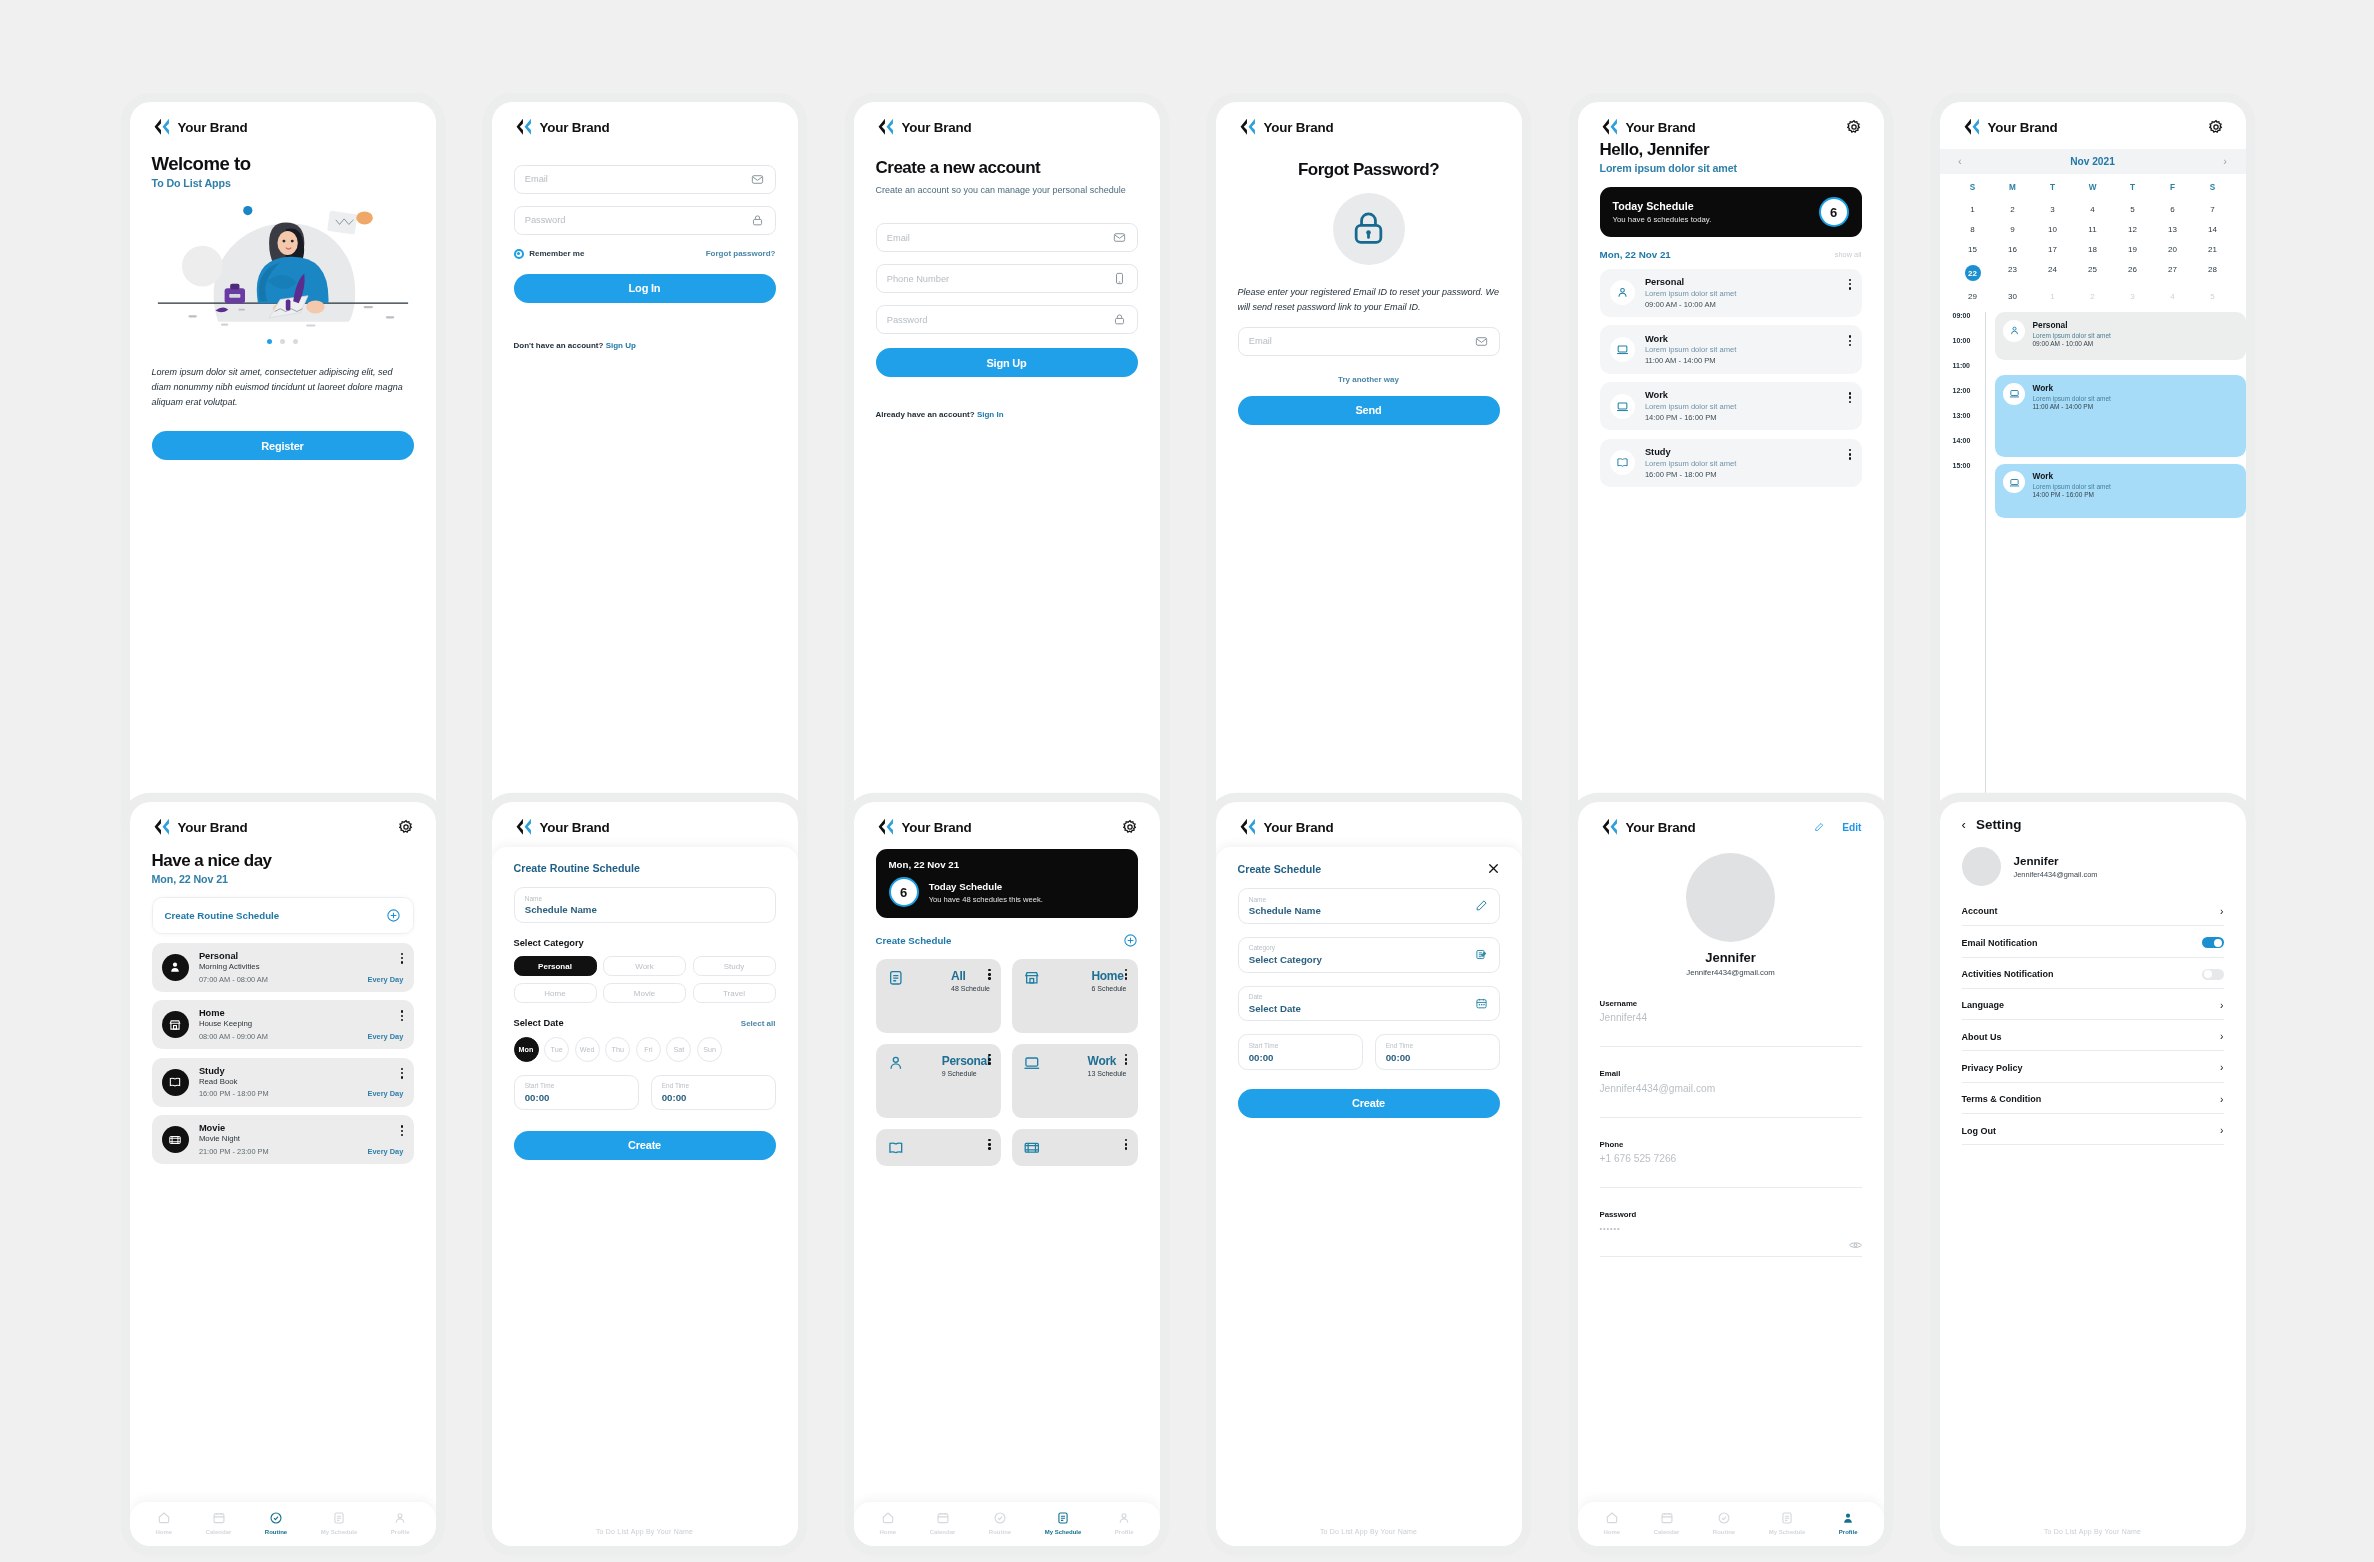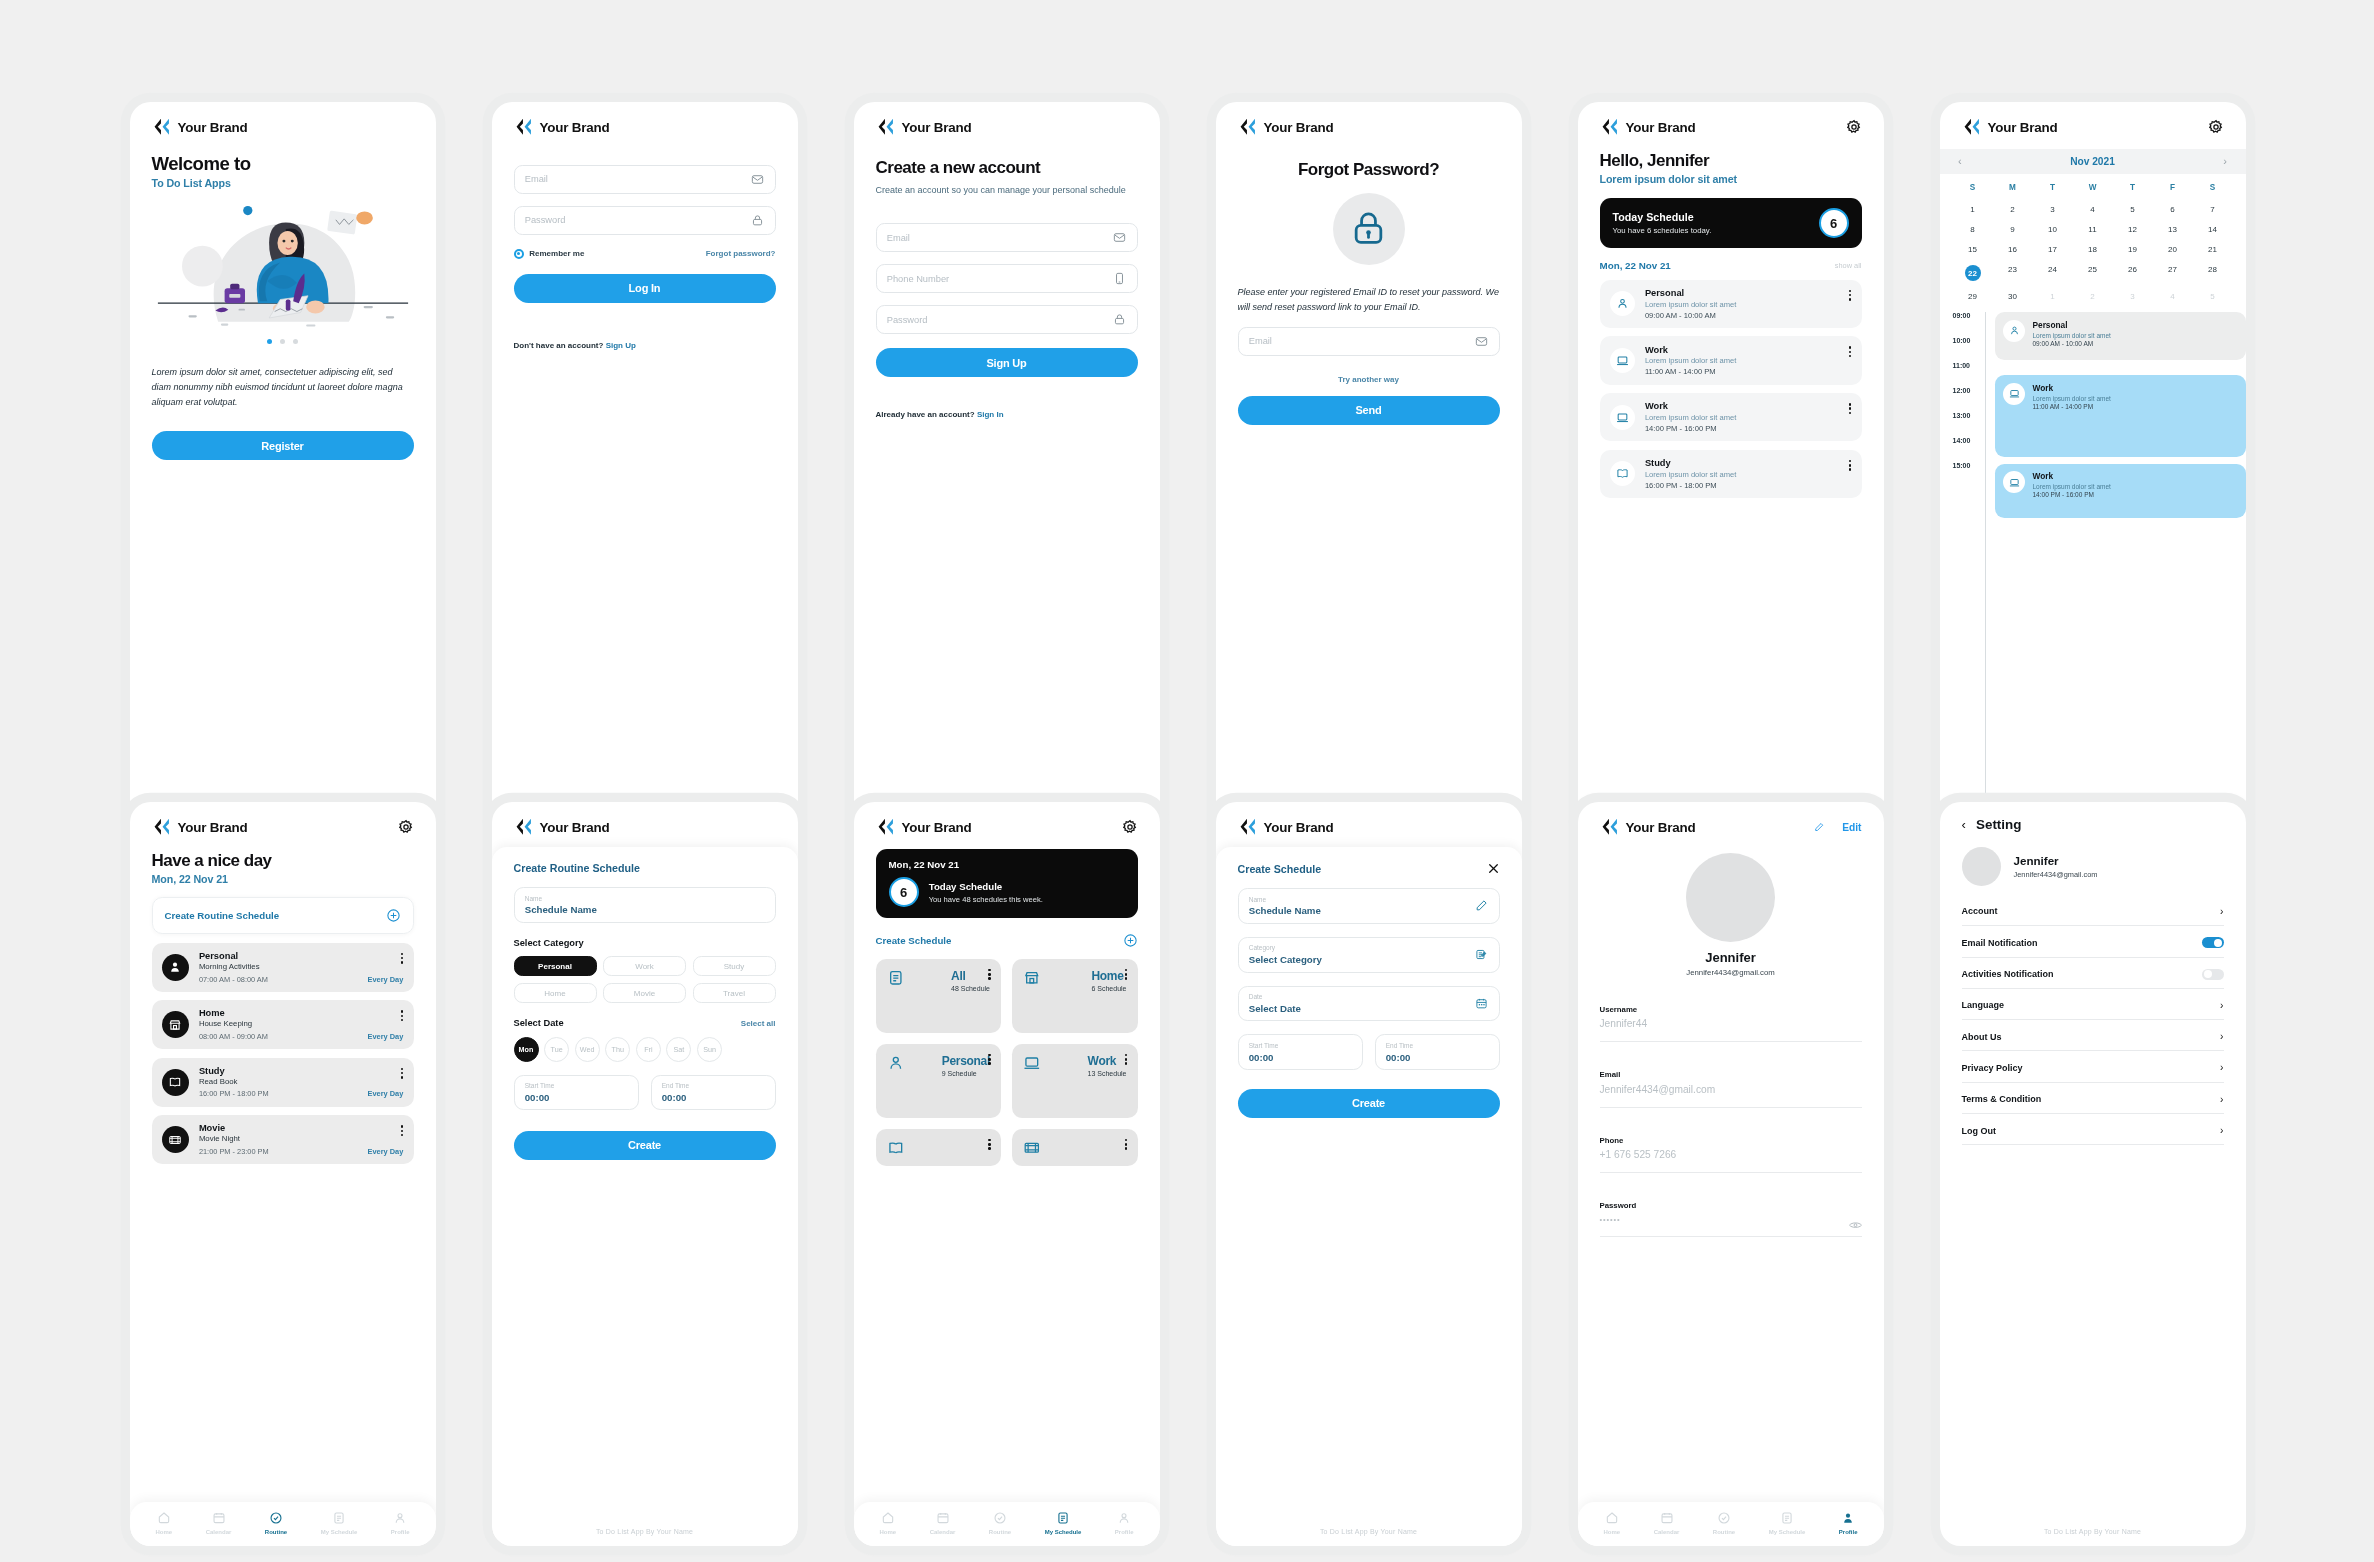--- a/index.html
+++ b/index.html
@@ -223,21 +223,21 @@
     display:flex; flex-direction:row; justify-content:space-between; position:relative;
   }
   .cat .ci { width: 17.6px; height: 17.6px; color:#1e7fa5; }
   .cat .nm { font-size: 12px; font-weight:700; color:#1f6e93; letter-spacing:-0.3px; }
   .cat .ct { font-size: 7px; color:#2b3840; margin-top: 1.9px; }
 
   
   .avatar-big { width: 89px; height: 89px; border-radius:50%; background:#e0e1e2; margin: 13px auto 0; }
   .pname { text-align:center; font-size: 13px; font-weight:800; color:#101418; margin-top: 8.3px; }
   .pmail { text-align:center; font-size: 7.8px; color:#3b474f; margin-top: 2.8px; }
-  .pf { margin-top: 28px; border-bottom: 0.9px solid #e8eaec; padding-bottom: 12px; position:relative; }
+  .pf { margin-top: 22px; border-bottom: 0.9px solid #e8eaec; padding-bottom: 23px; position:relative; }
   .pf .l { font-size: 7.8px; font-weight:700; color:#101418; }
   .pf .v { font-size: 10.2px; color:#b9c0c5; margin-top: 4.6px; }
   .eye { position:absolute; right: 0; bottom: 6.5px; width: 13px; height: 8.3px; color:#aab2b8; }
 
   
   .setbar { display:flex; align-items:center; gap: 10.2px; padding: 15px 22px 0; }
   .setbar .bk { font-size: 13px; color:#111; cursor:pointer; }
   .setbar .t { font-size: 13.4px; font-weight:800; color:#101418; }
   .prof-row { display:flex; align-items:center; gap: 13px; padding: 0 22px; margin-top: 15px;}
   .prof-row .av { width: 39px; height: 39px; border-radius:50%; background:#e0e1e2; flex:0 0 auto;}
@@ -459,21 +459,21 @@
           <path d="M11 1 L3 11 L11 21 L11 15 L7 11 L11 7 Z" fill="#111"></path>
           <path d="M21 1 L13 11 L21 21 L21 15 L17 11 L21 7 Z" fill="#2d9fdb"></path>
         </svg>
         <span class="brand-name">Your Brand</span>
       </div>
       <svg class="gear" viewBox="0 0 24 24" fill="none" stroke="currentColor" stroke-width="1.9">
         <circle cx="12" cy="12" r="3.2"></circle>
         <path d="M12 2.5 l1.6 2.3 2.7-.7 .6 2.8 2.7 .9 -1.3 2.5 1.7 2.2 -2.3 1.6 .3 2.8 -2.8 .3 -1.4 2.4 -2.5-1.2 -2.5 1.2 -1.4-2.4 -2.8-.3 .3-2.8 -2.3-1.6 1.7-2.2 -1.3-2.5 2.7-.9 .6-2.8 2.7 .7z"></path>
       </svg>
     </div>
-    <div class="pad" style="margin-top:11px">
+    <div class="pad" style="">
       <h1 class="title sm">Hello, Jennifer</h1>
       <div class="subtitle">Lorem ipsum dolor sit amet</div>
       <div class="darkcard">
         <div>
           <div class="t1">Today Schedule</div>
           <div class="t2">You have 6 schedules today.</div>
         </div>
         <div class="countbadge">6</div>
       </div>
       <div class="sect-head">

